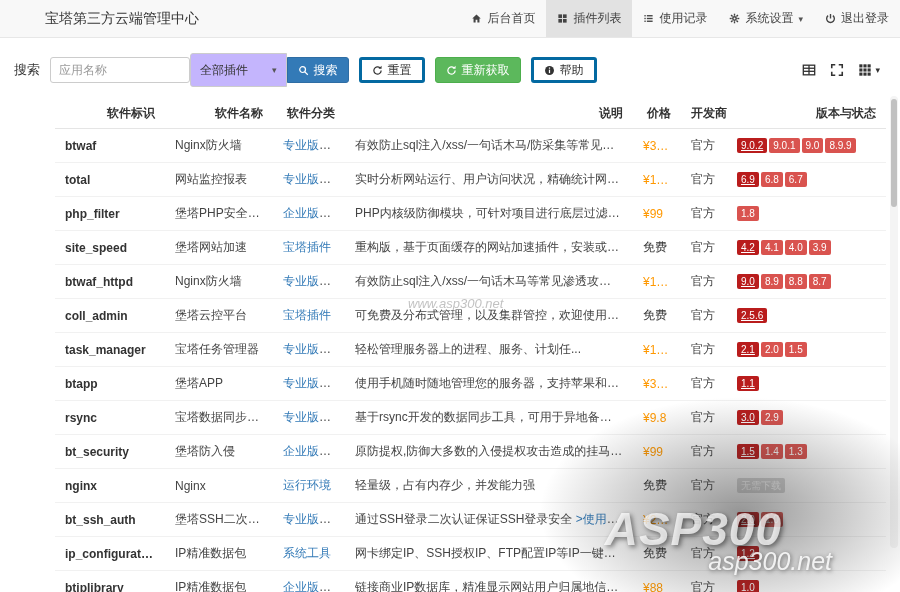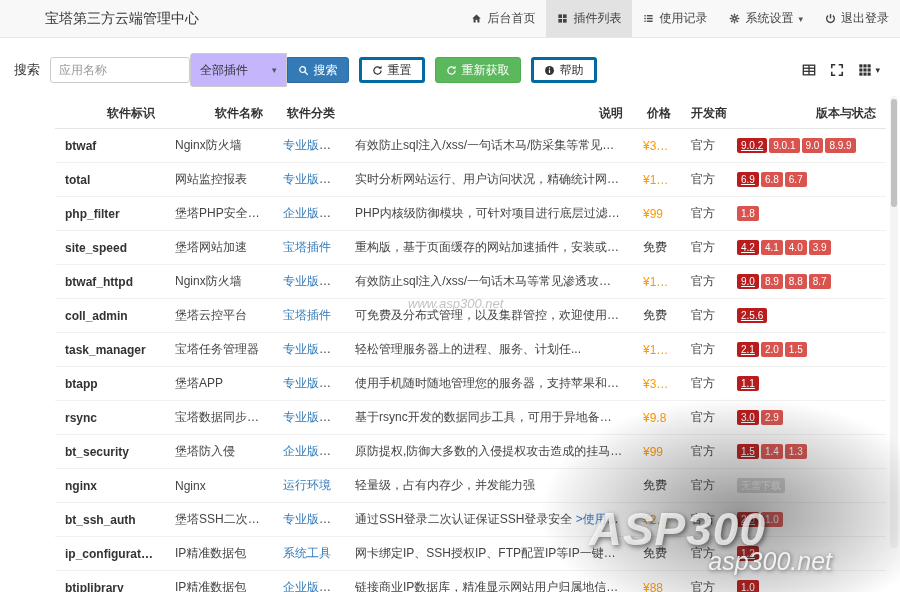--- a/index.html
+++ b/index.html
@@ -50,21 +50,21 @@
   .b-gray { background:#d6d6d6; }
 
   
   .vscroll { position:absolute; top:96px; right:2px; width:8px; height:452px; background:#f4f4f4; border-radius:4px; }
   .vscroll .thumb { position:absolute; top:3px; left:1px; width:6px; height:108px; background:#c1c1c1; border-radius:3px; }
 
   
   .wm-center { position:absolute; left:408px; top:296px; font-size:13px; font-style:italic; color:rgba(120,120,120,0.45); pointer-events:none; }
   .wm-shade { position:absolute; right:-40px; bottom:-35px; width:400px; height:230px;
               background:radial-gradient(closest-side, rgba(45,45,45,0.5), rgba(45,45,45,0)); pointer-events:none; }
-  .wm-big { position:absolute; right:134px; bottom:36px; font-weight:bold; font-style:italic; font-size:46px;
+  .wm-big { position:absolute; right:118px; bottom:36px; font-weight:bold; font-style:italic; font-size:46px;
             color:rgba(255,255,255,0.75); text-shadow:2px 2px 5px rgba(0,0,0,0.5); letter-spacing:1px; pointer-events:none; }
   .wm-site { position:absolute; right:68px; bottom:16px; font-style:italic; font-size:25px;
              color:rgba(255,255,255,0.85); text-shadow:1px 1px 4px rgba(0,0,0,0.5); pointer-events:none; }
 </style>
 </head>
 <body>
 
 <div class="app">
 
   <nav class="navbar">

